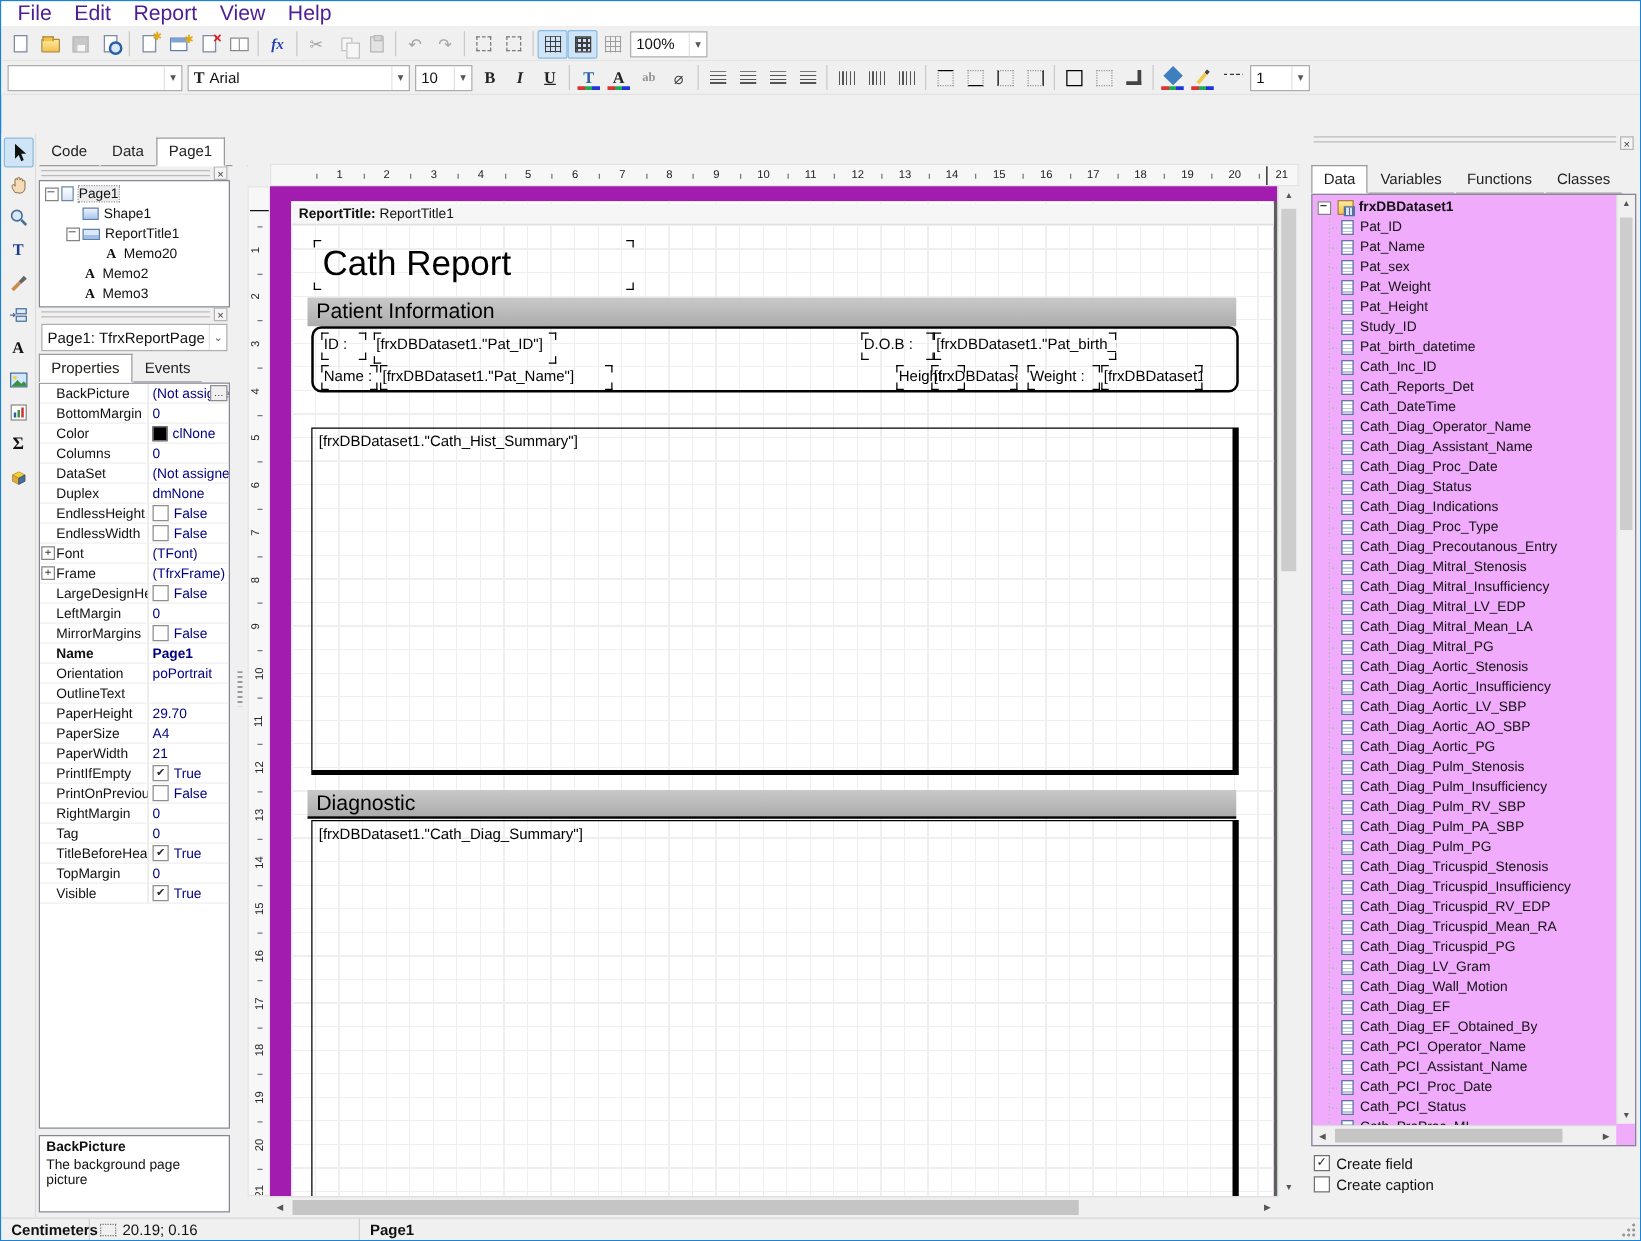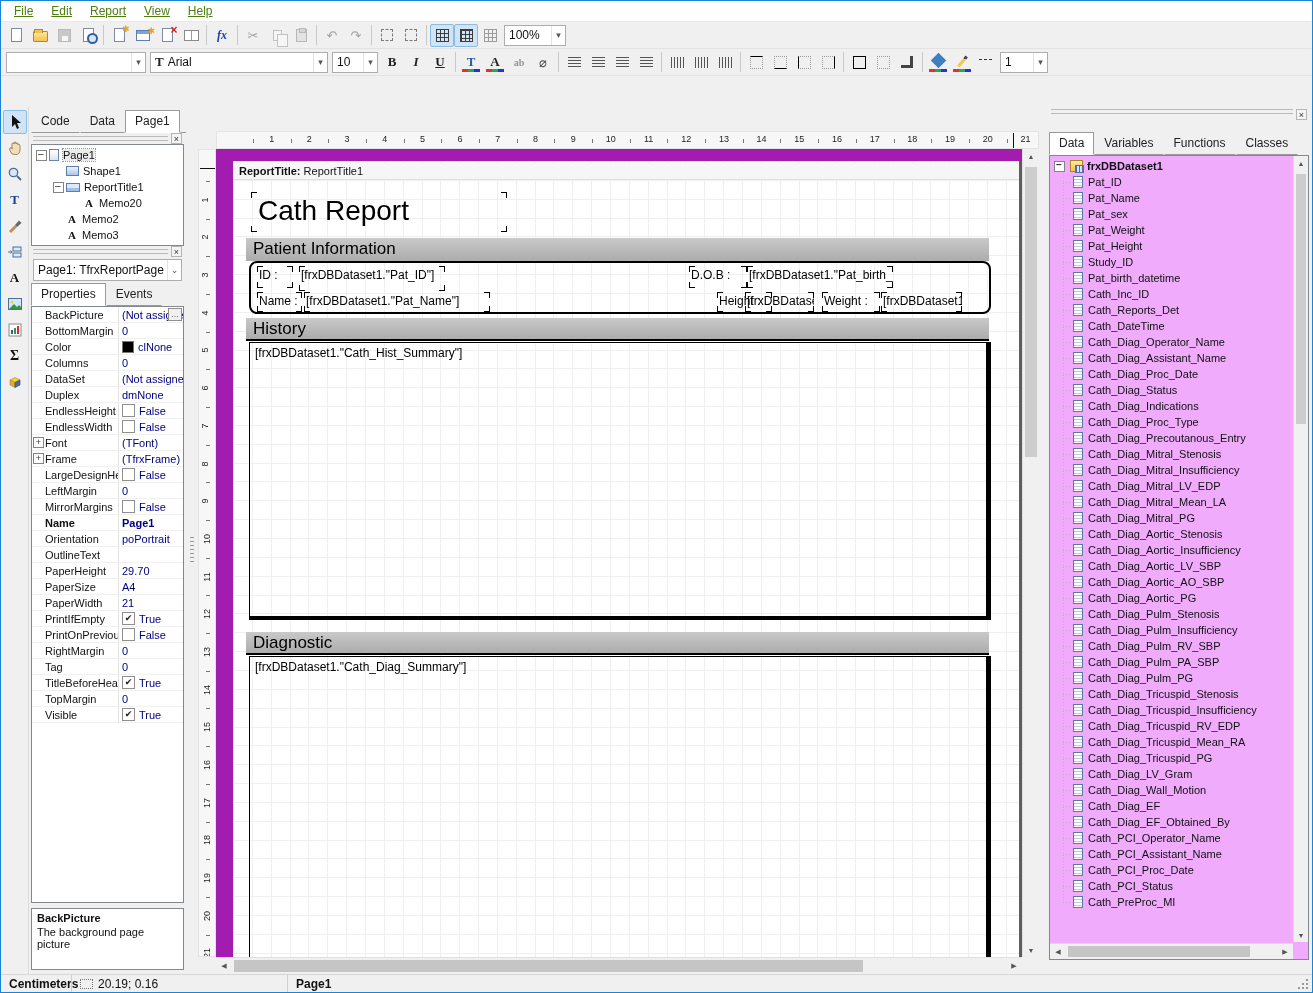--- a/index.html
+++ b/index.html
@@ -10,21 +10,21 @@
   
   .titlebar{height:31px;background:#fff;display:flex;align-items:center;}
   .app-icon{width:16px;height:14px;margin:0 6px 0 8px;border:1px solid #777;
     background:linear-gradient(90deg,#2b5e63 0 4px,#9fc7c9 4px 8px,#ffffff 8px);}
   .title-text{font-size:12px;color:#111;}
   .win-controls{margin-left:auto;display:flex;height:100%;}
   .win-btn{width:45px;height:100%;display:flex;align-items:center;justify-content:center;font-size:13px;color:#222;}
 
   
   .menubar{height:21px;background:#fff;display:flex;align-items:center;padding-left:4px;border-bottom:1px solid #e9e9e9;}
-  .menu-item{font-size:12px;color:#4d7c0f;padding:2px 9px;text-decoration:underline;}
+  .menu-item{font-size:17px;color:#4c1d95;padding:2px 9px;}
 
   
   .toolbar{height:27px;display:flex;align-items:center;background:#f0f0f0;border-bottom:1px solid #e2e2e2;padding-left:3px;}
   .tsep{width:1px;height:20px;background:#c9c9c9;margin:0 3px;}
   .tbtn{width:24px;height:23px;display:flex;align-items:center;justify-content:center;position:relative;border:1px solid transparent;border-radius:2px;}
   .tbtn.active{background:#cfe4f7;border-color:#8abbe0;}
   .tbtn.disabled{opacity:.45;filter:grayscale(1);}
   .glyph{font-size:13px;color:#444;line-height:1;}
   .combo{height:21px;border:1px solid #adadad;background:#fff;display:flex;align-items:center;font-size:12px;color:#111;padding-left:4px;margin:0 2px;}
   .combo .arrow{margin-left:auto;width:14px;text-align:center;color:#555;font-size:9px;border-left:1px solid #e3e3e3;align-self:stretch;display:flex;align-items:center;justify-content:center;}
@@ -940,21 +940,20 @@
             <span class="fmemo corners" style="left:66px;top:105px;width:146px;height:25px">[frxDBDataset1."Pat_ID"]</span>
             <span class="fmemo corners nowrapclip" style="left:456px;top:105px;width:58px;height:22px">D.O.B : </span>
             <span class="fmemo corners nowrapclip" style="left:514px;top:105px;width:146px;height:22px">[frxDBDataset1."Pat_birth_datetime"]</span>
             <span class="fmemo corners nowrapclip" style="left:24px;top:131px;width:45px;height:20px">Name :</span>
             <span class="fmemo corners nowrapclip" style="left:71px;top:131px;width:186px;height:20px">[frxDBDataset1."Pat_Name"]</span>
             <span class="fmemo corners nowrapclip" style="left:484px;top:131px;width:55px;height:20px">Height : </span>
             <span class="fmemo corners nowrapclip" style="left:512px;top:131px;width:69px;height:20px">[frxDBDataset1."Pat_Height"]</span>
             <span class="fmemo corners nowrapclip" style="left:589px;top:131px;width:58px;height:20px">Weight : </span>
             <span class="fmemo corners nowrapclip" style="left:648px;top:131px;width:81px;height:20px">[frxDBDataset1."Pat_Weight"]</span>
 
-            <div class="bandbar hline corners" style="top:157px">History</div>
             <div class="bigmemo" style="top:181px;height:278px;border-bottom:4px solid #000">[frxDBDataset1."Cath_Hist_Summary"]</div>
 
             <div class="bandbar hline corners" style="top:471px">Diagnostic</div>
             <div class="bigmemo" style="top:495px;height:560px">[frxDBDataset1."Cath_Diag_Summary"]</div>
           </div>
         </div>
         <div class="vscroll">
           <span class="sarrow up">▲</span>
           <span class="thumb"></span>
           <span class="sarrow down">▼</span>
@@ -1224,20 +1223,30 @@
           </div>
         <div class="dt-vscroll">
           <span class="sarrow up">▲</span>
           <span class="thumb"></span>
           <span class="sarrow down">▼</span>
         </div>
         <div class="dt-hscroll">
           <span class="harrow left">◀</span>
           <span class="thumb"></span>
           <span class="harrow right">▶</span>
+        </div>
+      </div>
+      <div class="rp-checks">
+        <div class="checkrow">
+          <span class="cbox" data-checked="true"></span>
+          <span>Create field</span>
+        </div>
+        <div class="checkrow">
+          <span class="cbox" data-checked="false"></span>
+          <span>Create caption</span>
         </div>
       </div>
       <div class="rp-fill"></div>
     </div>
   </div>
 
   <div class="statusbar">
     <div class="sb-sec sb-units">Centimeters</div>
     <span class="sb-sep"></span>
     <div class="sb-sec sb-pos">

